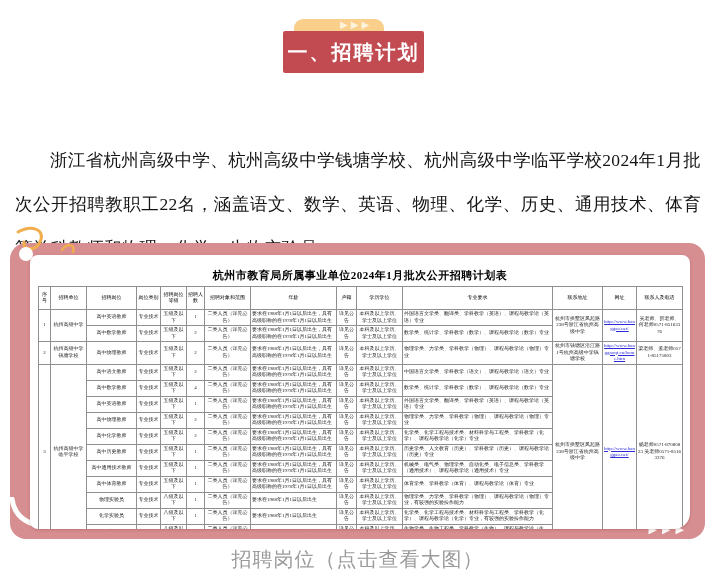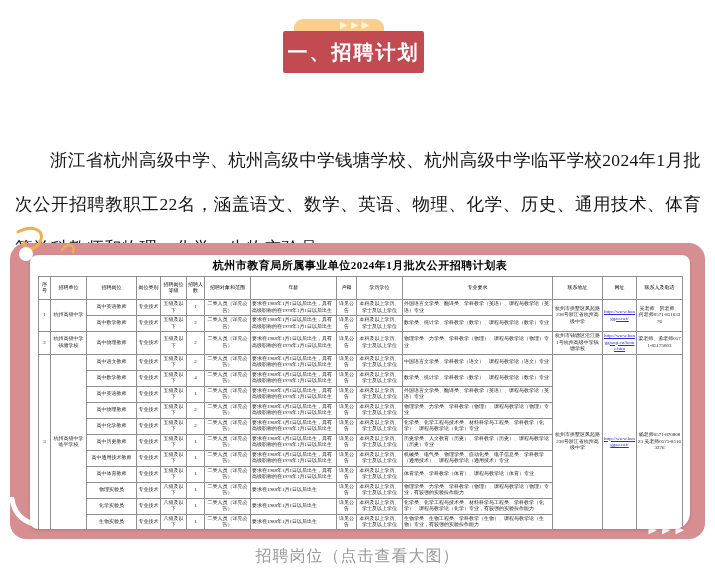--- a/index.html
+++ b/index.html
@@ -46,38 +46,38 @@
   .curl-tl{position:absolute;left:4px;top:222px;z-index:3;}
   
   .panel{
     position:absolute;left:30px;top:255px;width:660px;height:274px;
     background:#ffffff;border-radius:8px 8px 16px 8px;
     box-sizing:border-box;padding:3px 8px;overflow:hidden;
     box-shadow:0 1px 3px rgba(120,40,40,0.25);
   }
   .panel-title{
     text-align:center;font-size:11px;font-weight:bold;color:#000;
-    margin:0 0 3px 0;letter-spacing:0.5px;
+    margin:10px 0 3px 0;letter-spacing:0.5px;
   }
   table.plan{
     border-collapse:collapse;table-layout:fixed;width:644px;
     font-family:"Liberation Serif","DejaVu Serif",serif;
   }
   table.plan th,table.plan td{
     border:1px solid #8f8f8f;font-size:5px;line-height:6.5px;
     padding:1px;text-align:center;color:#222;overflow:hidden;
     font-weight:normal;word-break:break-all;vertical-align:middle;
   }
   table.plan th{height:20px;color:#000;}
   table.plan td.al{text-align:left;}
   table.plan td a{color:#2b2bd9;text-decoration:underline;word-break:break-all;}
   
   .caption{
     position:absolute;left:0;top:546px;width:715px;text-align:center;
-    color:#9b9b9b;font-size:16px;letter-spacing:1px;
+    color:#9b9b9b;font-size:20px;letter-spacing:1px;
   }
 </style>
 </head>
 <body>
 
 <div class="badge-wrap">
   <div class="badge-tab">
     <span class="badge-arrows">▶▶▶</span>
   </div>
   <div class="badge-red">

